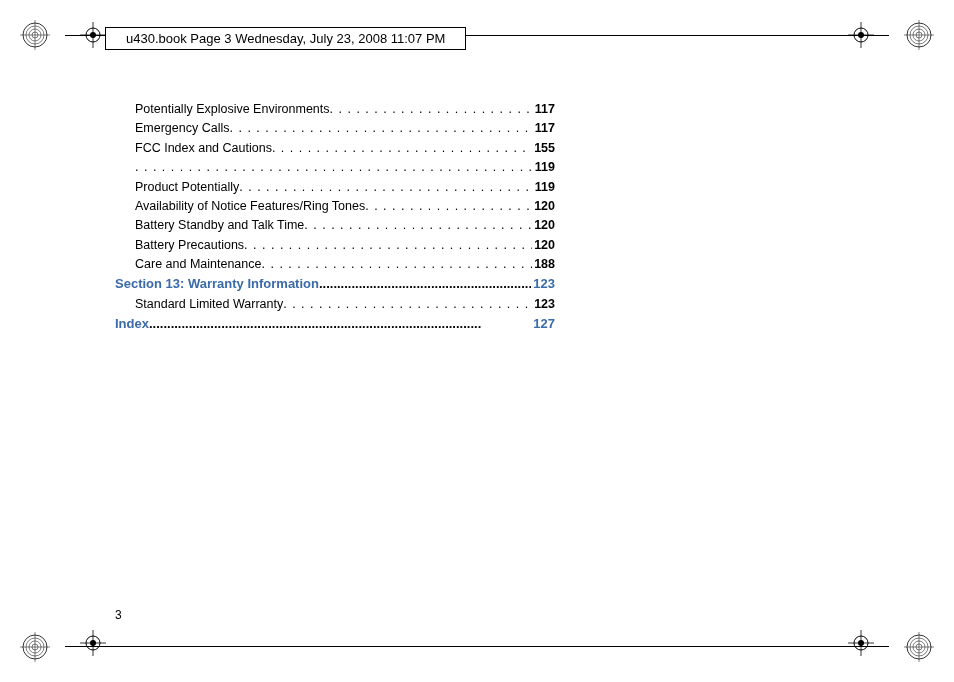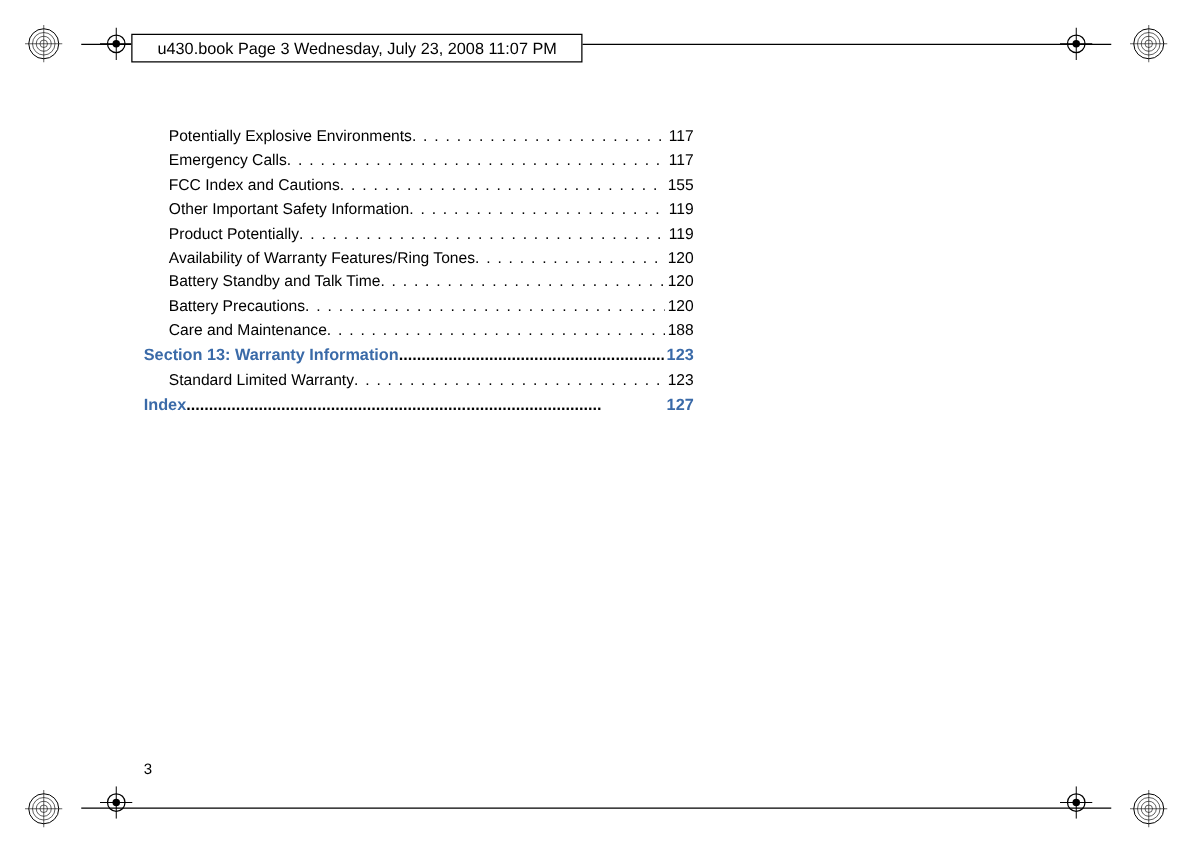--- a/index.html
+++ b/index.html
@@ -24,21 +24,21 @@
     
     .header-label { position: absolute; top: 27px; left: 105px; border: 1px solid #000; padding: 3px 20px; font-size: 13px; background: #fff; z-index: 10; }
     
     .content { position: absolute; top: 100px; left: 135px; width: 420px; }
     
     .toc-line { display: flex; align-items: flex-end; font-size: 12.5px; line-height: 1.55; color: #000; white-space: nowrap; font-family: Arial, Helvetica, sans-serif; }
     .toc-line.sub { padding-left: 0; }
     .toc-title { flex: 0 0 auto; }
     .toc-dots { flex: 1 1 auto; overflow: hidden; letter-spacing: 1px; color: #000; }
     .toc-dots::after { content: " . . . . . . . . . . . . . . . . . . . . . . . . . . . . . . . . . . . . . . . . . . . . . . . . . . . . . . . . . . . ."; }
-    .toc-page { flex: 0 0 auto; padding-left: 2px; }
+    .toc-page { flex: 0 0 auto; padding-left: 2px; font-weight: bold; }
     
     .toc-line.section { font-weight: bold; color: #3a6aa8; font-size: 13px; margin-left: -20px; }
     .toc-line.section .toc-dots::after { content: "............................................................................................"; letter-spacing: 0; }
     .toc-line.section .toc-title, .toc-line.section .toc-page { color: #3a6aa8; }
     
     .page-number { position: absolute; bottom: 60px; left: 115px; font-size: 12px; }
   </style>
 </head>
 <body>
 
@@ -131,31 +131,30 @@
       <span class="toc-title">Emergency Calls</span>
       <span class="toc-dots"></span>
       <span class="toc-page">117</span>
     </div>
     <div class="toc-line sub">
       <span class="toc-title">FCC Index and Cautions </span>
       <span class="toc-dots"></span>
       <span class="toc-page">155</span>
     </div>
     <div class="toc-line sub">
-      <span class="toc-title">Other Important Safety Information</span>
       <span class="toc-dots"></span>
       <span class="toc-page">119</span>
     </div>
     <div class="toc-line sub">
       <span class="toc-title">Product Potentially </span>
       <span class="toc-dots"></span>
       <span class="toc-page">119</span>
     </div>
     <div class="toc-line sub">
-      <span class="toc-title">Availability of Warranty Features/Ring Tones</span>
+      <span class="toc-title">Availability of Notice Features/Ring Tones</span>
       <span class="toc-dots"></span>
       <span class="toc-page">120</span>
     </div>
     <div class="toc-line sub">
       <span class="toc-title">Battery Standby and Talk Time</span>
       <span class="toc-dots"></span>
       <span class="toc-page">120</span>
     </div>
     <div class="toc-line sub">
       <span class="toc-title">Battery Precautions </span>

